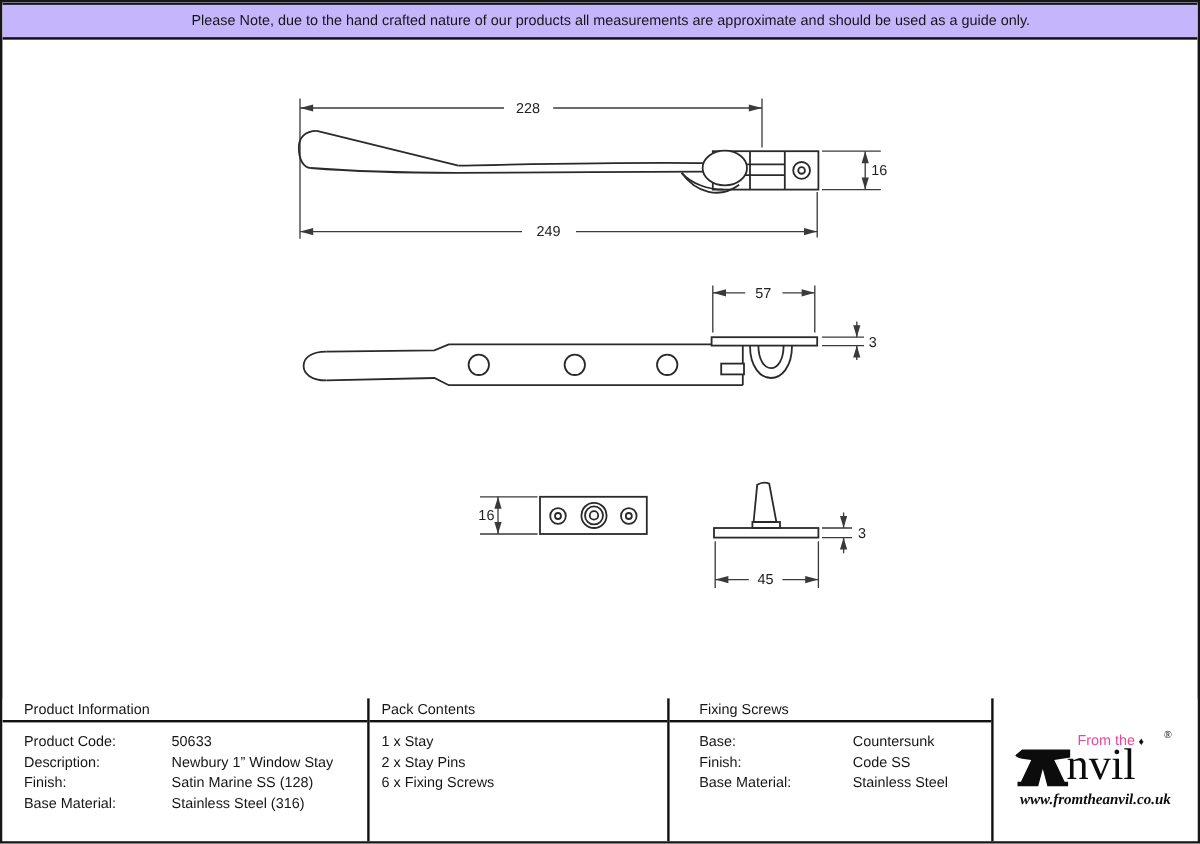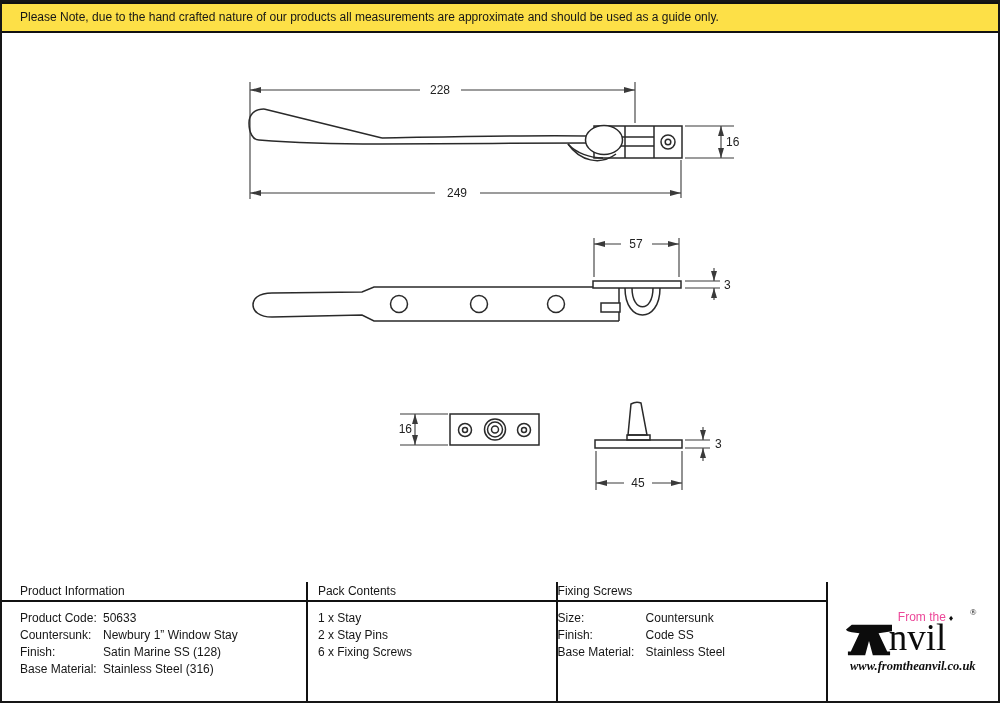--- a/index.html
+++ b/index.html
@@ -13,39 +13,39 @@
   .drawing .obj  { stroke:#2a2a2a; stroke-width:1.5; fill:none; }
   .drawing .objw { stroke:#2a2a2a; stroke-width:1.5; fill:#fff; }
   .drawing .diml { stroke:#3a3a3a; stroke-width:1.1; fill:none; }
   .drawing .arr  { fill:#3a3a3a; stroke:none; }
   .drawing text.dim { font-family:"Liberation Sans", sans-serif; font-size:12px; fill:#222; }
 
   .note-bar {
     position:absolute; left:0; right:0; top:549; height:31px;
     border-top:2px solid #111; border-bottom:2px solid #111;
     box-sizing:border-box; line-height:27px; font-size:12px;
-    padding-left:18px; background:#fde047;
+    padding-left:18px; background:#c4b5fd;text-align:center;
   }
   .info-table {
     position:absolute; left:0; right:0; top:580px; bottom:0;
     display:flex; background:#fff;
   }
   .col { box-sizing:border-box; height:100%; }
   .col.bordered { border-right:2px solid #111; }
   .col1 { width:316px; } .col2 { width:258px; } .col3 { width:279px; }
   .col4 { width:176px; display:flex; align-items:center; justify-content:center; }
   .col-header {
     height:20px; box-sizing:border-box; border-bottom:2px solid #111;
     font-size:12px; line-height:18px;
   }
   .col1 .col-header, .col1 .col-body { padding-left:18px; }
   .col2 .col-header, .col2 .col-body { padding-left:10px; }
-  .col3 .col-header, .col3 .col-body { padding-left:0; }
+  .col3 .col-header, .col3 .col-body { padding-left:25px; }
   .col-body { padding-top:8px; font-size:12px; }
-  .kv-row { display:flex; height:17px; line-height:17px; }
+  .kv-row { display:flex; height:17px; line-height:17px;gap:40px; }
   .col1 .kv-label { width:83px; flex:none; }
   .col3 .kv-label { width:88px; flex:none; }
   .pc-item { height:17px; line-height:17px; }
 
   .logo { position:relative; width:134px; height:66px; }
   .anvil-icon { position:absolute; left:0; top:13px; width:46px; height:34px; }
   .logo-name {
     position:absolute; left:43px; top:11px;
     font-family:Liberation Serif, serif; font-size:37px; line-height:36px;
     letter-spacing:0px; color:#0c0c0c;
@@ -182,21 +182,21 @@
   <div class="info-table">
 
     <div class="col col1 bordered">
       <div class="col-header">Product Information</div>
       <div class="col-body">
         <div class="kv-row">
           <span class="kv-label">Product Code:</span>
           <span class="kv-value">50633</span>
         </div>
         <div class="kv-row">
-          <span class="kv-label">Countersunk:</span>
+          <span class="kv-label">Description:</span>
           <span class="kv-value">Newbury 1” Window Stay</span>
         </div>
         <div class="kv-row">
           <span class="kv-label">Finish:</span>
           <span class="kv-value">Satin Marine SS (128)</span>
         </div>
         <div class="kv-row">
           <span class="kv-label">Base Material:</span>
           <span class="kv-value">Stainless Steel (316)</span>
         </div>
@@ -209,21 +209,21 @@
         <div class="pc-item">1 x Stay</div>
         <div class="pc-item">2 x Stay Pins</div>
         <div class="pc-item">6 x Fixing Screws</div>
       </div>
     </div>
 
     <div class="col col3 bordered">
       <div class="col-header">Fixing Screws</div>
       <div class="col-body">
         <div class="kv-row">
-          <span class="kv-label">Size:</span>
+          <span class="kv-label">Base:</span>
           <span class="kv-value">Countersunk</span>
         </div>
         <div class="kv-row">
           <span class="kv-label">Finish:</span>
           <span class="kv-value">Code SS</span>
         </div>
         <div class="kv-row">
           <span class="kv-label">Base Material:</span>
           <span class="kv-value">Stainless Steel</span>
         </div>

